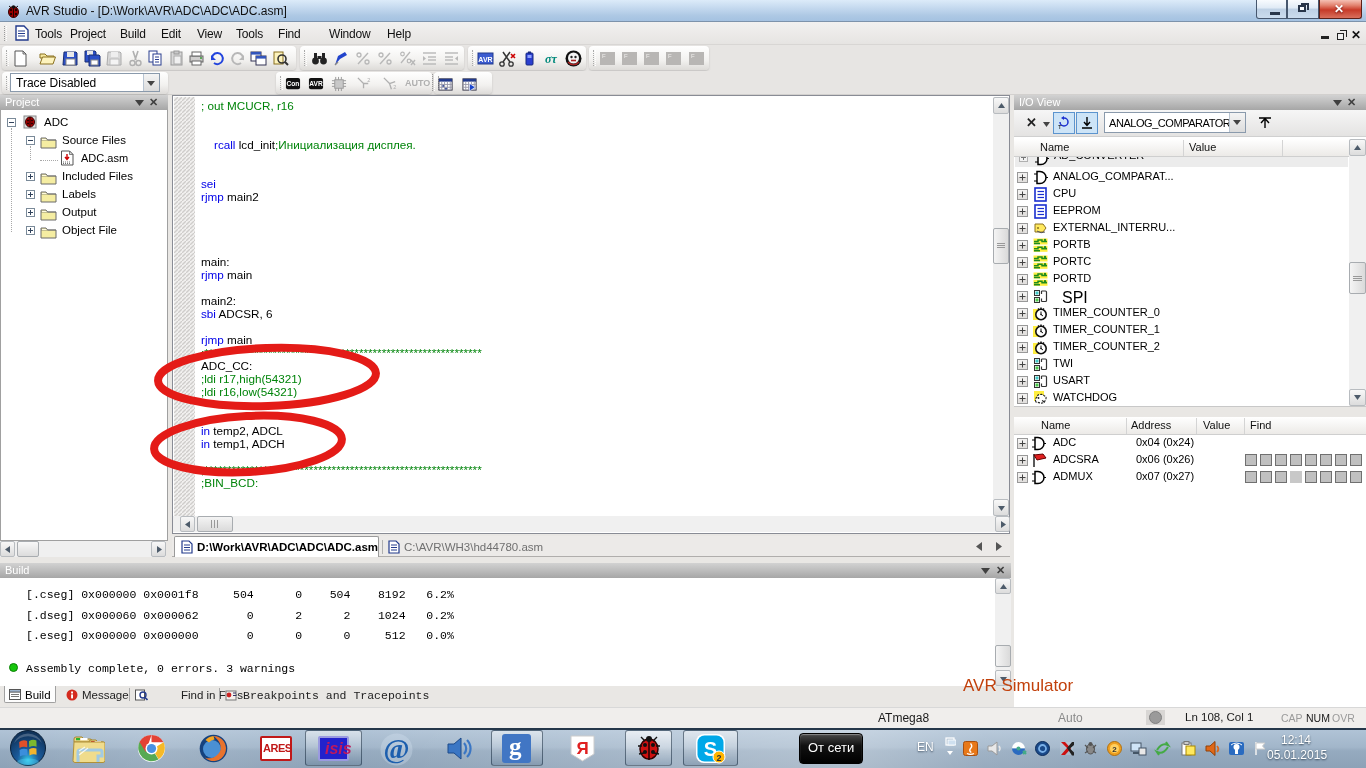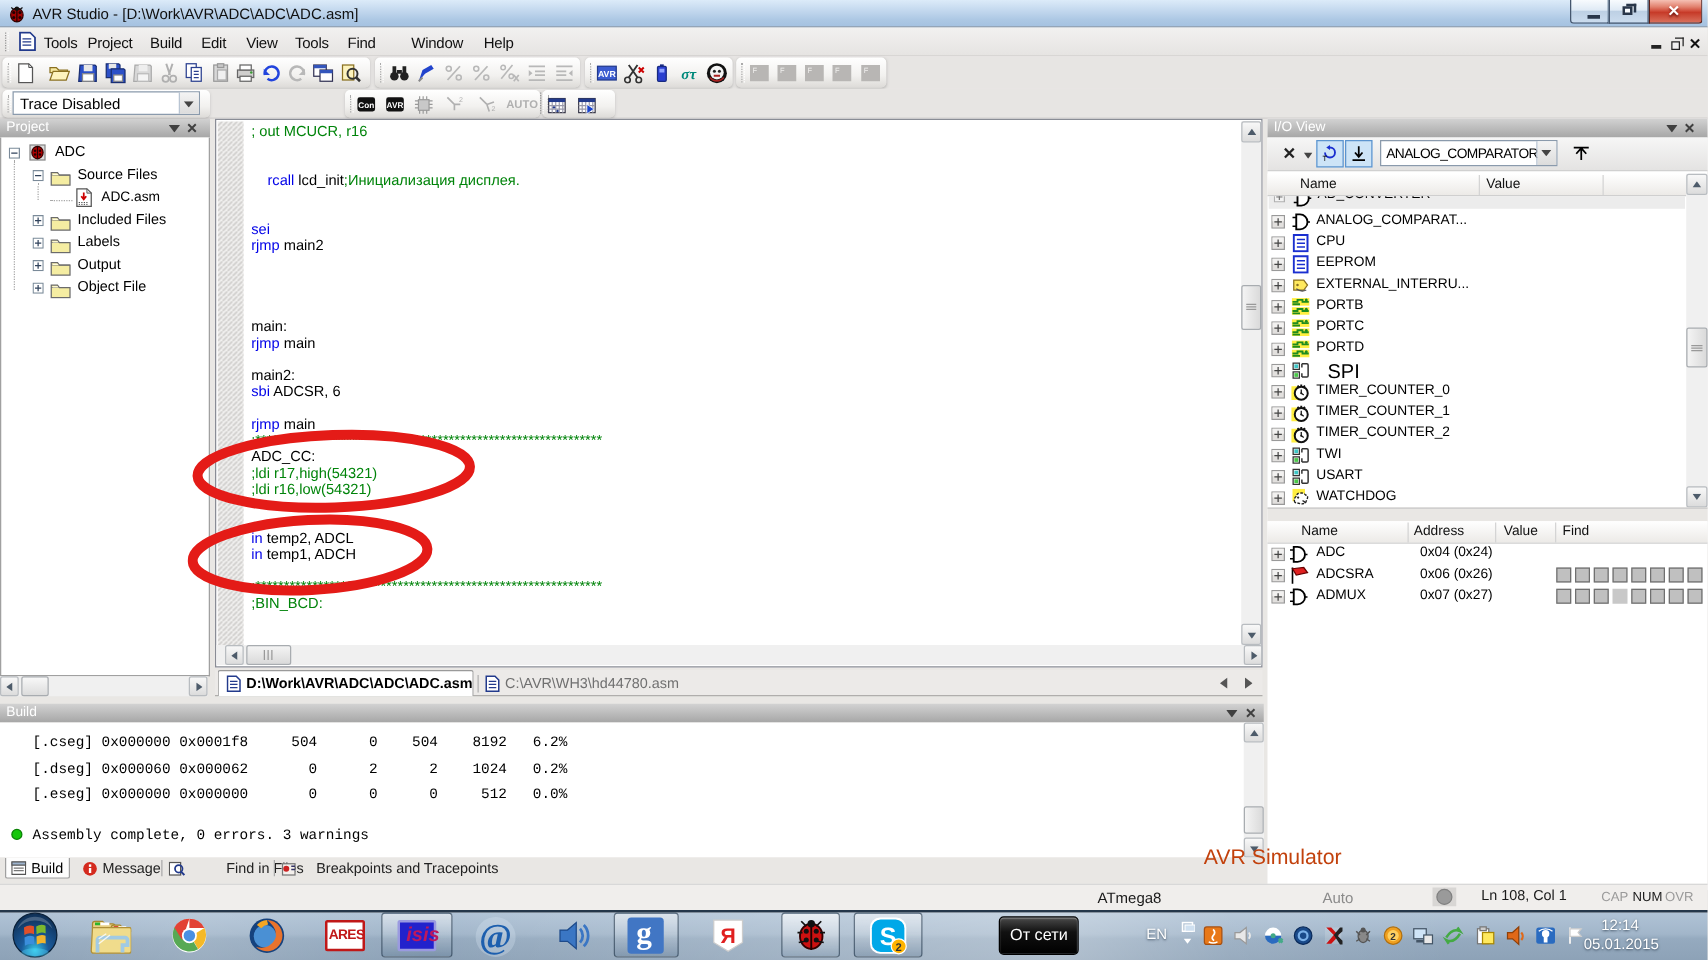--- a/index.html
+++ b/index.html
@@ -490,21 +490,21 @@
     <circle cx="8" cy="6" r="3" fill="none" stroke="#223a8c" stroke-width="1.4"></circle>
     <line x1="10" y1="8.5" x2="12.5" y2="11" stroke="#223a8c" stroke-width="1.6"></line>
   </svg>
 <div class="abs" style="left:152px;top:689px;font-size:11.5px;color:#222;margin-left:29px;">Find in Files</div>
 <div class="abs" style="left:219px;top:688px;width:1px;height:13px;background:#aaa;"></div>
 <svg class="abs" style="left:225px;top:689px;" width="13" height="12" viewBox="0 0 13 12">
     <rect x="1" y="2" width="10" height="9" fill="#f4f0ec" stroke="#777"></rect>
     <circle cx="4" cy="6" r="2.4" fill="#c22"></circle>
     <path d="M8 4 l3 0 M8 6.5 l3 0" stroke="#336" stroke-width="1.2"></path>
   </svg>
-<div class="abs" style="left:253px;top:689px;font-size:11.5px;color:#222;">Breakpoints and Tracepoints</div>
+<div class="abs" style="left:243px;top:689px;font-size:11.5px;color:#222;font-family:Liberation Mono, monospace;">Breakpoints and Tracepoints</div>
 <div class="abs" style="left:1014px;top:95px;width:352px;height:617px;background:#fff;"></div>
 <div class="abs" style="left:1014px;top:95px;width:352px;height:15px;background:linear-gradient(#d2d2d2,#a6a6a6);"></div>
 <div class="abs" style="left:1019px;top:96px;font-size:11px;color:#fff;">I/O View</div>
 <svg class="abs" style="left:1333px;top:100px;" width="9" height="6" viewBox="0 0 9 6">
     <path d="M0 0 h9 l-4.5 6 z" fill="#404040"></path>
   </svg>
 <div class="abs" style="left:1347px;top:96px;font-size:11px;font-weight:bold;color:#404040;">✕</div>
 <div class="abs" style="left:1014px;top:110px;width:352px;height:27px;background:linear-gradient(#f6f6f6,#e4e3e2);border-bottom:1px solid #d0d0d0;"></div>
 <div class="abs" style="left:1026px;top:115px;font-size:13px;font-weight:bold;color:#222;">✕</div>
 <svg class="abs" style="left:1043px;top:122px;" width="7" height="5" viewBox="0 0 7 5">

